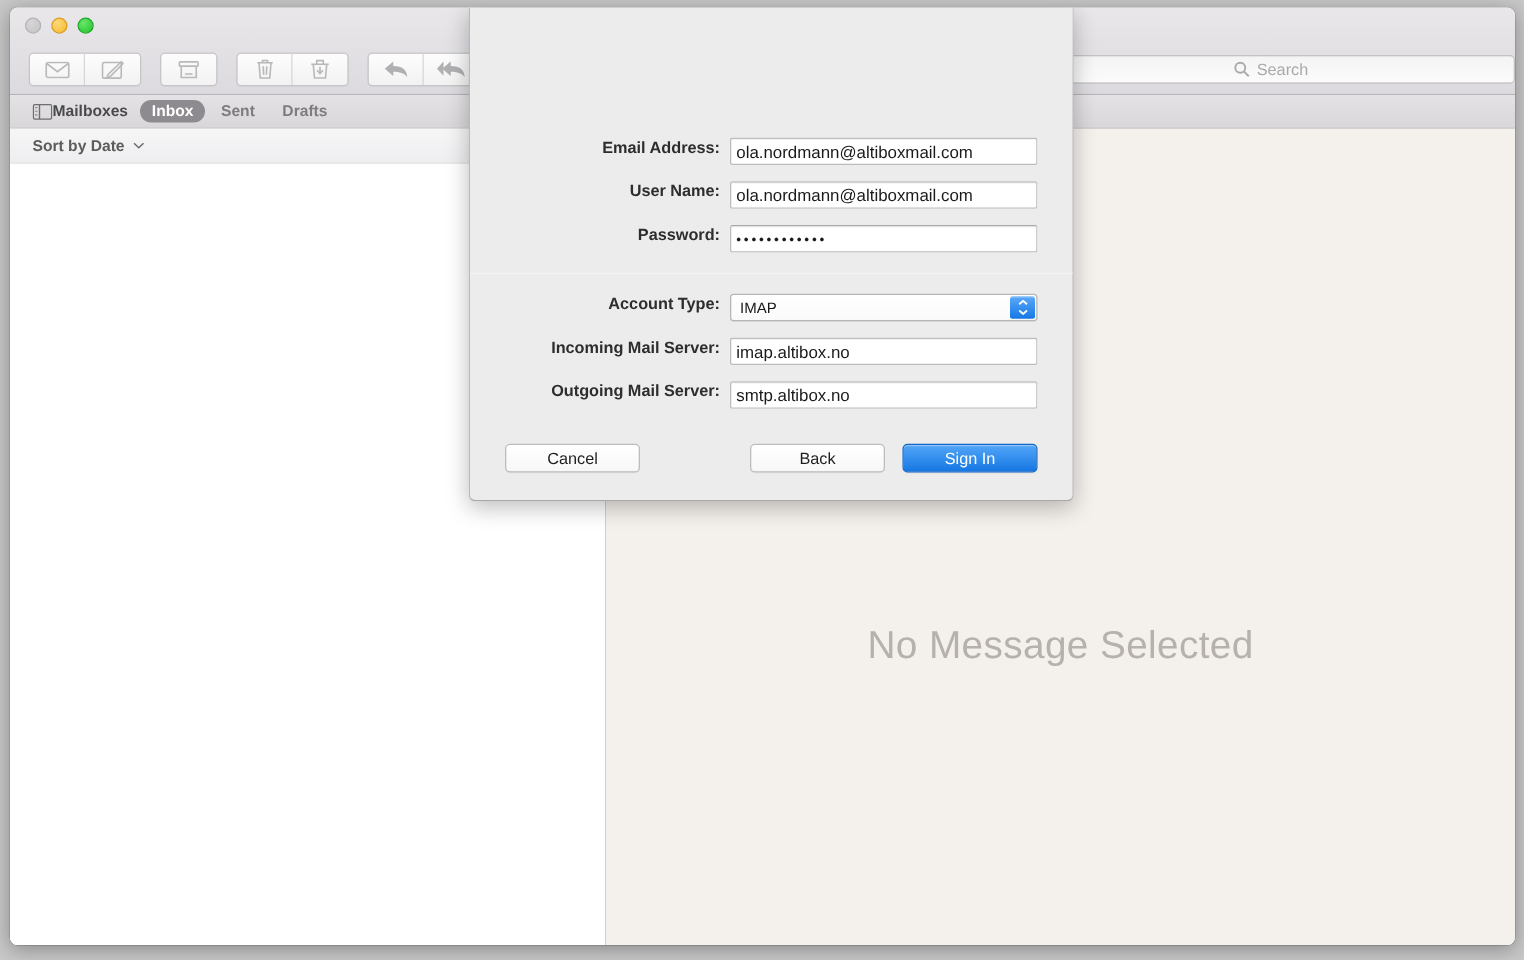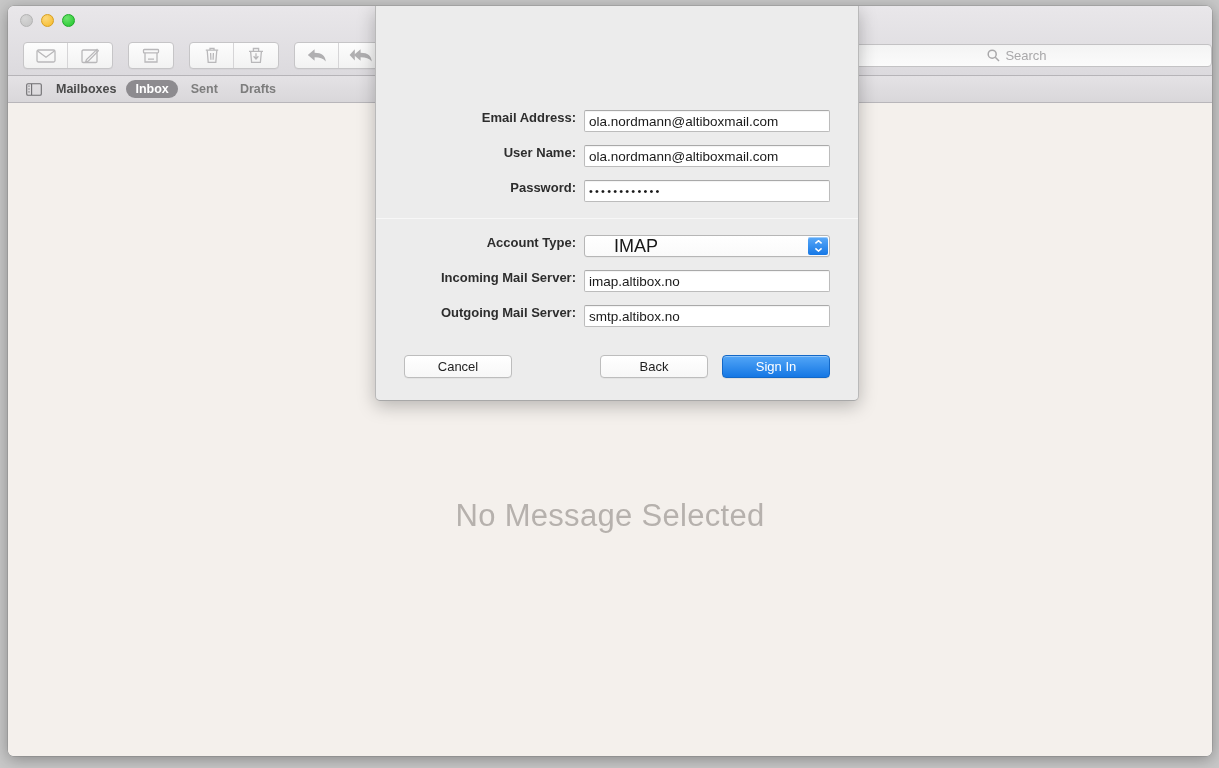--- a/index.html
+++ b/index.html
@@ -113,21 +113,21 @@
     border-bottom: 1px solid #b8b6ba;
     display: flex;
     align-items: center;
     padding-left: 16px;
     gap: 4px;
     flex: none;
   }
   .mbox-toggle {
     display: flex;
     align-items: center;
-    gap: 14px;
+    gap: 0;
     padding: 2px 6px 2px 2px;
   }
   .mbox-label { font-size: 12.5px; color: #4a4a4a; font-weight: bold; }
   .mtab {
     font-size: 12.5px;
     color: #7d7d7d;
     padding: 2px 9px;
     border-radius: 9px;
     font-weight: bold;
   }
@@ -244,21 +244,21 @@
     height: 22px;
     background: linear-gradient(to bottom, #ffffff, #fafafa);
     border: 1px solid #b6b6b6;
     border-radius: 3px;
     display: flex;
     align-items: center;
     position: relative;
     padding-left: 7px;
     box-shadow: 0 0.5px 0.5px rgba(0,0,0,0.06);
   }
-  .fselect .sel-val { font-size: 18px; color: #171717; margin-left: 22px; }
+  .fselect .sel-val { font-size: 12px; color: #171717; }
   .stepper {
     position: absolute;
     right: 1px; top: 1px;
     width: 20px; height: 18px;
     border-radius: 2px;
     background: linear-gradient(to bottom, #5aa9f8, #1678e6);
     display: flex;
     flex-direction: column;
     align-items: center;
     justify-content: center;
@@ -409,20 +409,29 @@
       </svg>
       <span class="mbox-label">Mailboxes</span>
     </div>
     <div class="mtab active">Inbox</div>
     <div class="mtab">Sent</div>
     <div class="mtab">Drafts</div>
   </div>
 
   <div class="body-split">
 
+    <div class="list-pane">
+      <div class="sortbar">
+        <span class="sort-label">Sort by Date</span>
+        <svg width="10" height="7" viewBox="0 0 10 7">
+          <path d="M1.2 1.6 L5 5.2 L8.8 1.6" stroke="#6e6d70" stroke-width="1.3" fill="none"></path>
+        </svg>
+      </div>
+      <div class="msg-list"></div>
+    </div>
 
     <div class="detail-pane">
       <div class="no-sel">No Message Selected</div>
     </div>
 
   </div>
 
   <div class="sheet">
 
     <div class="sheet-sec">

